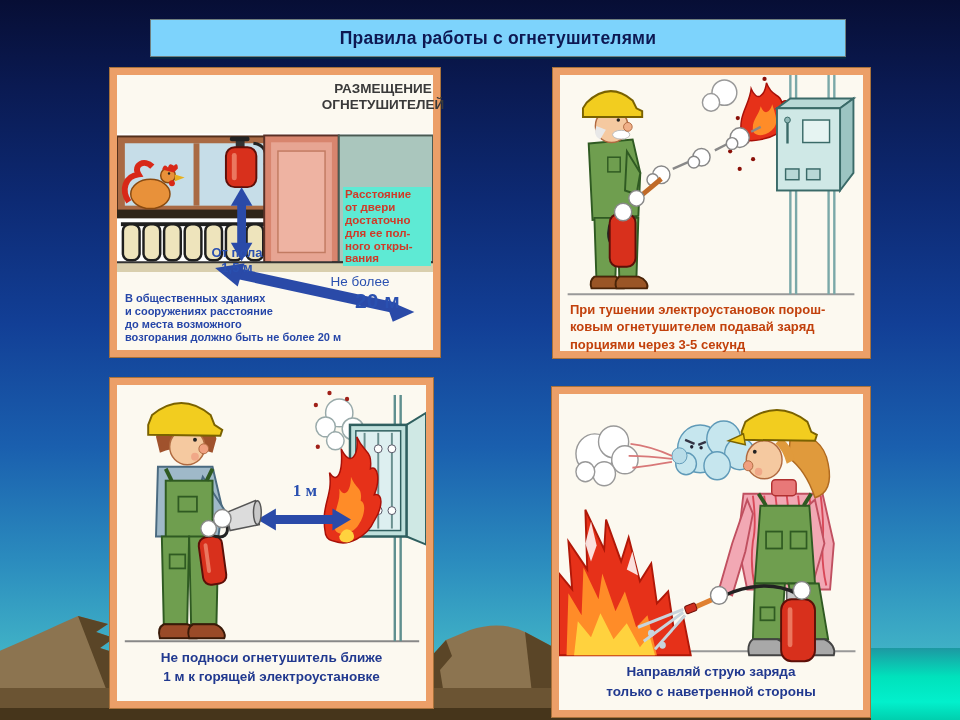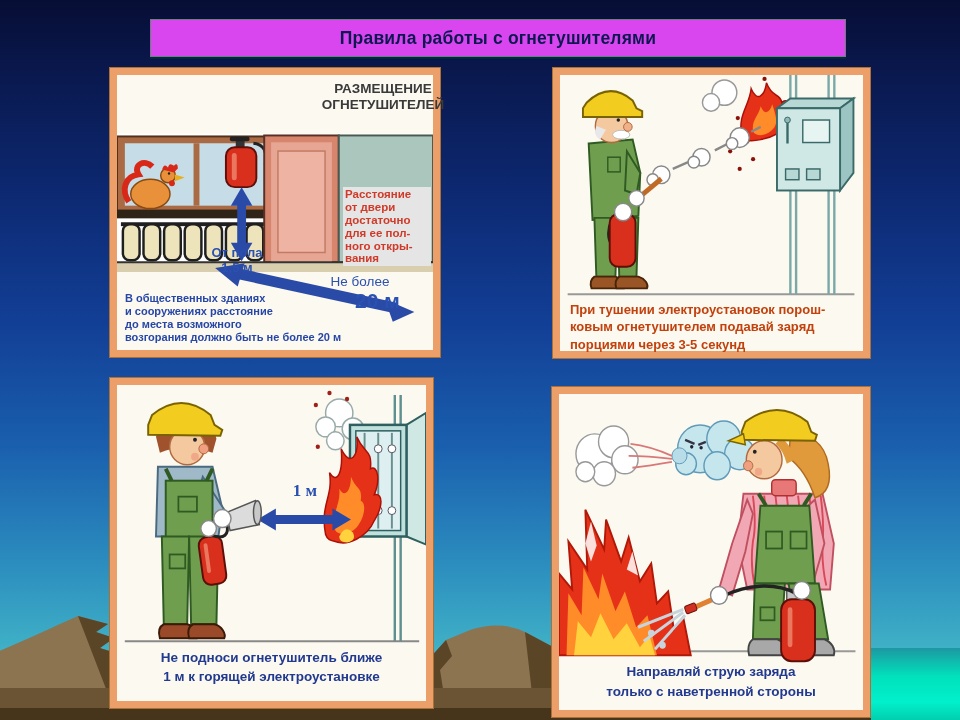--- a/index.html
+++ b/index.html
@@ -12,42 +12,42 @@
     position:absolute;left:0;top:0;width:960px;height:720px;
     background:linear-gradient(180deg,#070e35 0%,#0a1a52 12%,#0d2a74 28%,#123f96 45%,#1a5fae 62%,#2b8cbe 78%,#3fb0c6 90%,#55c6c6 100%);
   }
   .mountains{position:absolute;left:0;top:560px;width:960px;height:160px;}
   .teal-block{
     position:absolute;left:871px;top:648px;width:89px;height:72px;
     background:linear-gradient(180deg,#1d98a2 0%,#00e2bc 40%,#02f0cc 75%,#00cfae 100%);
   }
   .title-banner{
     position:absolute;left:150px;top:19px;width:696px;height:38px;
-    background:#d946ef;border:1px solid #6f7f7f;box-sizing:border-box;
+    background:#7dd3fc;border:1px solid #6f7f7f;box-sizing:border-box;
     display:flex;align-items:center;justify-content:center;
     box-shadow:0 2px 0 rgba(0,60,60,.45);
   }
   .title-banner span{
     color:#0d1852;font-weight:bold;font-size:17.5px;letter-spacing:.2px;
   }
   .panel{
     position:absolute;background:#fcf9f0;border:7px solid #ec9f68;
     box-shadow:0 0 0 1px #a8713a;
   }
   .panel svg{position:absolute;left:0;top:0;width:100%;height:100%;}
   .txt{white-space:pre-line;position:absolute;}
   .p1{left:110px;top:68px;width:316px;height:275px;}
   .p2{left:553px;top:68px;width:303px;height:276px;}
   .p3{left:110px;top:378px;width:309px;height:316px;}
   .p4{left:552px;top:387px;width:304px;height:316px;}
 
   .p1-note{left:6px;top:4px;width:196px;color:#cf3020;font-weight:bold;font-size:12.5px;line-height:1.13;}
   .p1-heading{left:204px;top:6px;width:124px;color:#3a3a3a;font-weight:bold;font-size:13.5px;line-height:1.2;text-align:center;}
   .p1-floor{left:80px;top:124px;width:80px;color:#2a50b0;font-weight:bold;font-size:13px;line-height:1.15;text-align:center;margin-top:47px;}
-  .p1-door-note{left:226px;top:112px;width:84px;color:#d03a28;font-weight:bold;font-size:11.5px;line-height:1.12;background:#e5e5e5;padding:1px 2px;}
+  .p1-door-note{left:226px;top:112px;width:84px;color:#d03a28;font-weight:bold;font-size:11.5px;line-height:1.12;background:#5eead4;padding:1px 2px;}
   .p1-notmore{left:198px;top:199px;width:90px;color:#2a50b0;font-weight:normal;font-size:13.5px;text-align:center;}
   .p1-20m{left:238px;top:214px;color:#2a50b0;font-weight:bold;font-size:21px;}
   .p1-caption{left:8px;top:217px;width:305px;color:#2646a8;font-weight:bold;font-size:11px;line-height:1.17;}
   .p2-caption{left:10px;top:226px;width:290px;color:#c2410c;font-weight:bold;font-size:13px;line-height:1.33;}
   .p3-1m{left:148px;top:96px;width:80px;color:#2a50b0;font-weight:bold;font-size:17px;text-align:center;font-family:Liberation Serif, serif;}
   .p3-caption{left:0;top:264px;width:100%;color:#21398f;font-weight:bold;font-size:13.5px;line-height:1.4;text-align:center;}
   .p4-caption{left:0;top:268px;width:100%;color:#21398f;font-weight:bold;font-size:13.5px;line-height:1.45;text-align:center;}
 </style>
 </head>
 <body>

